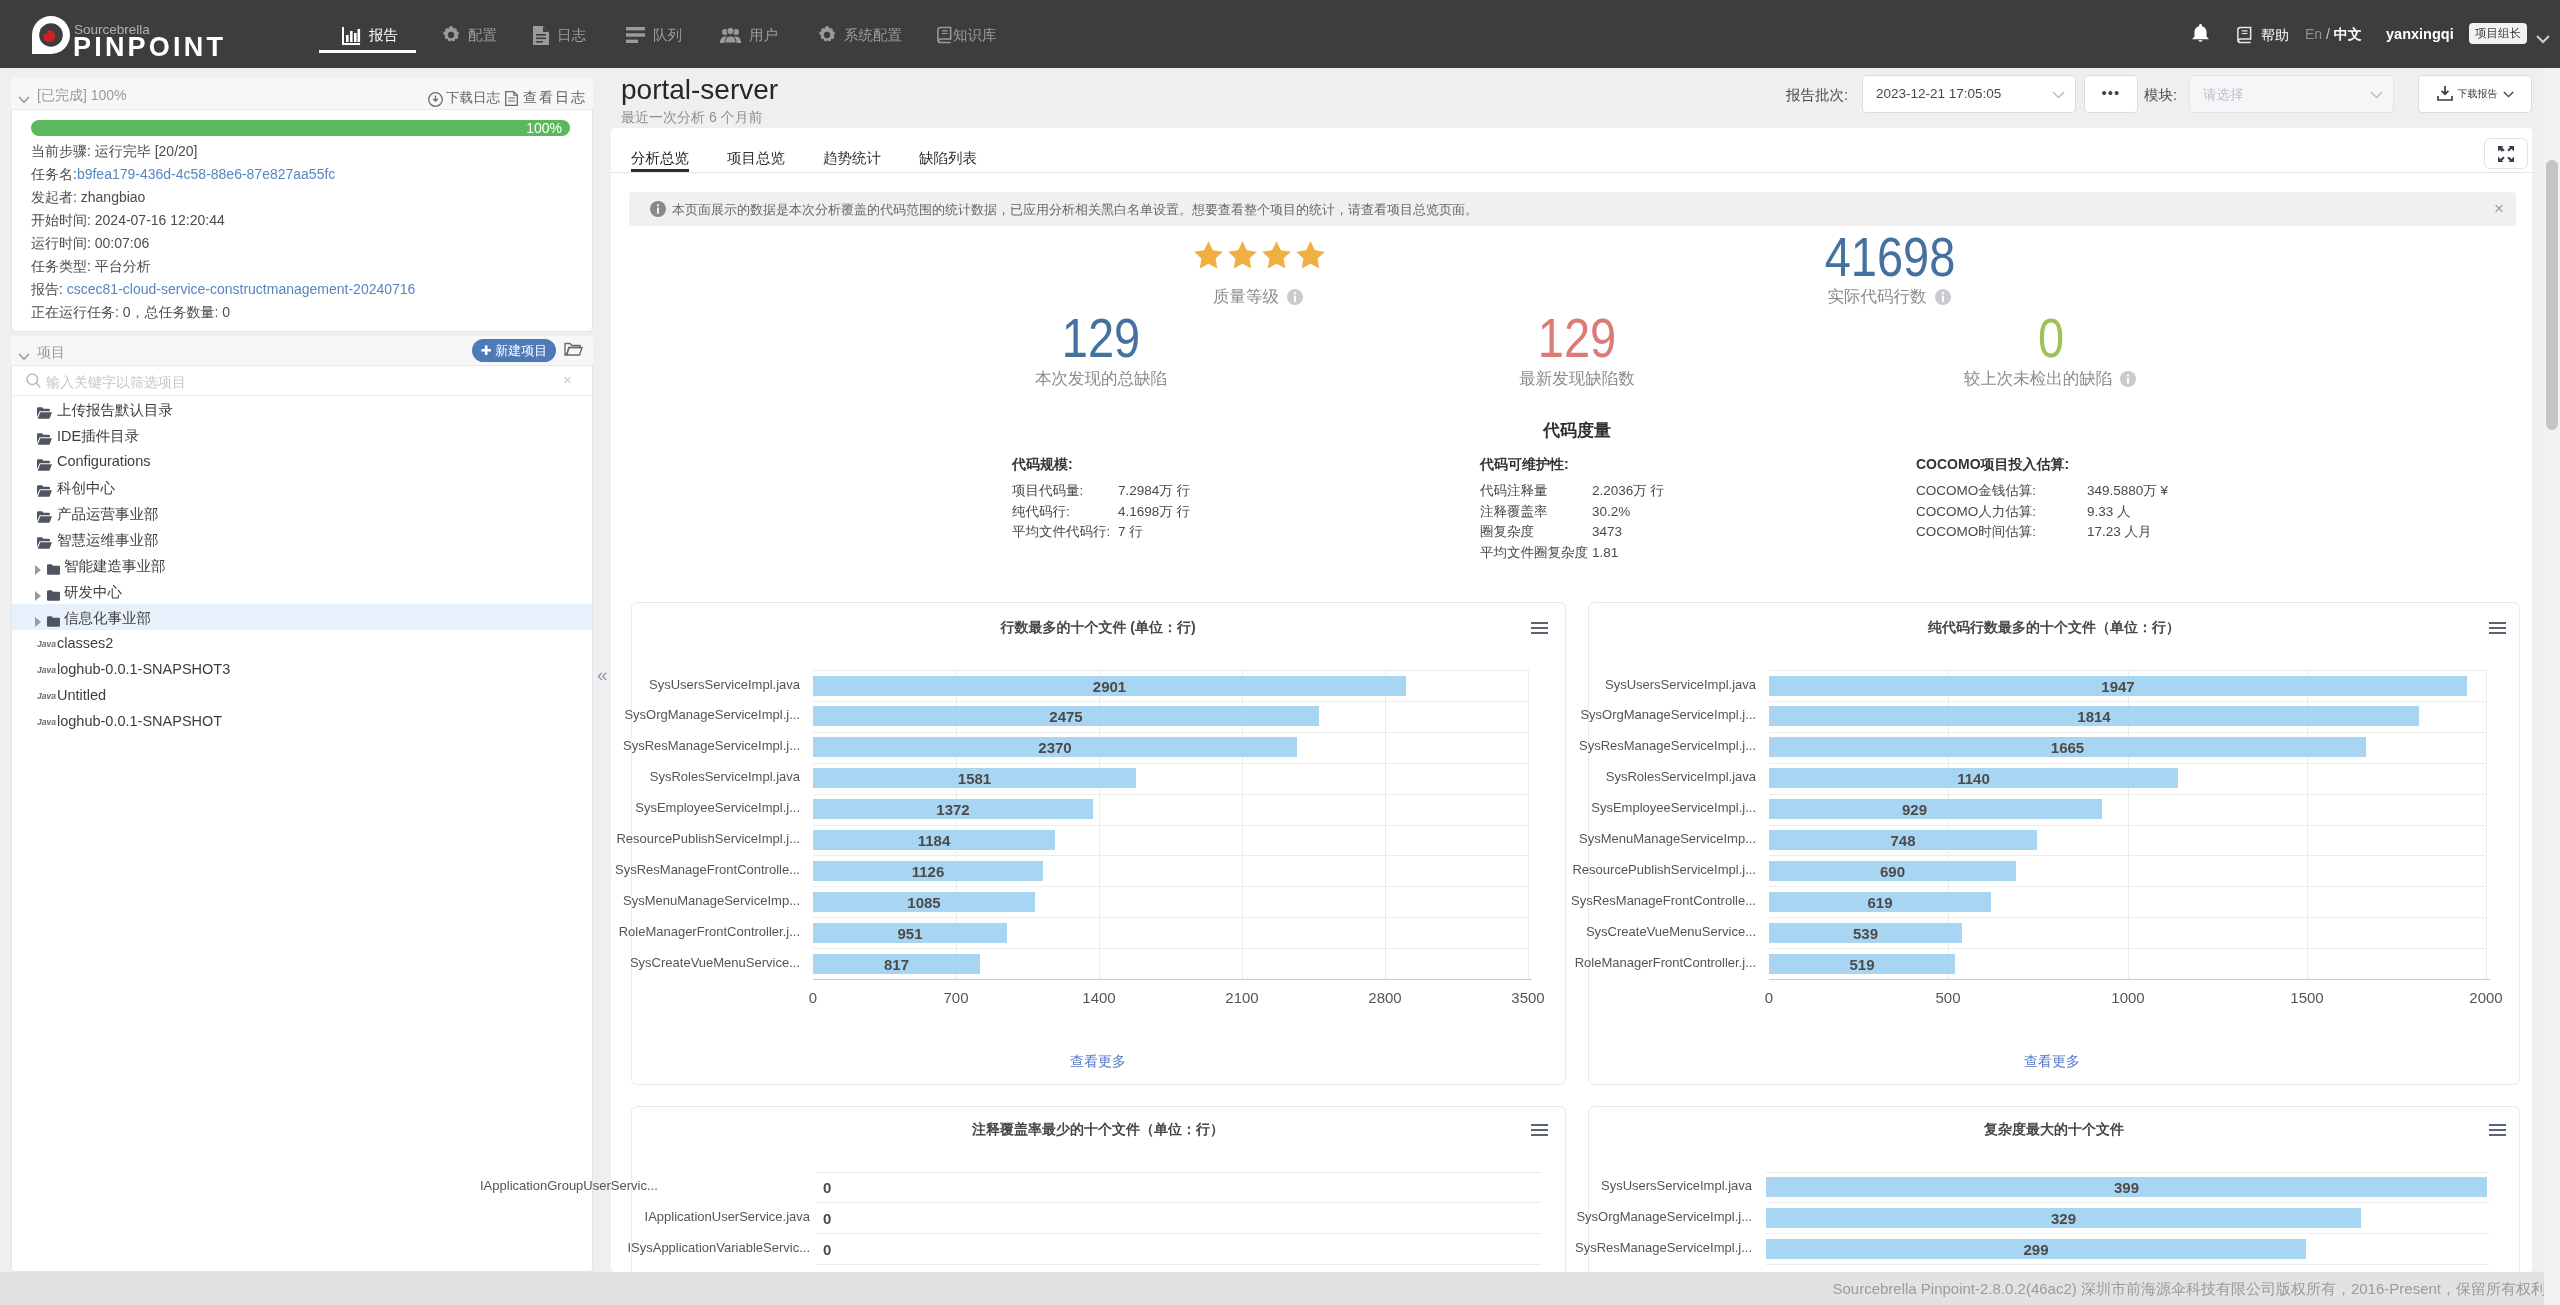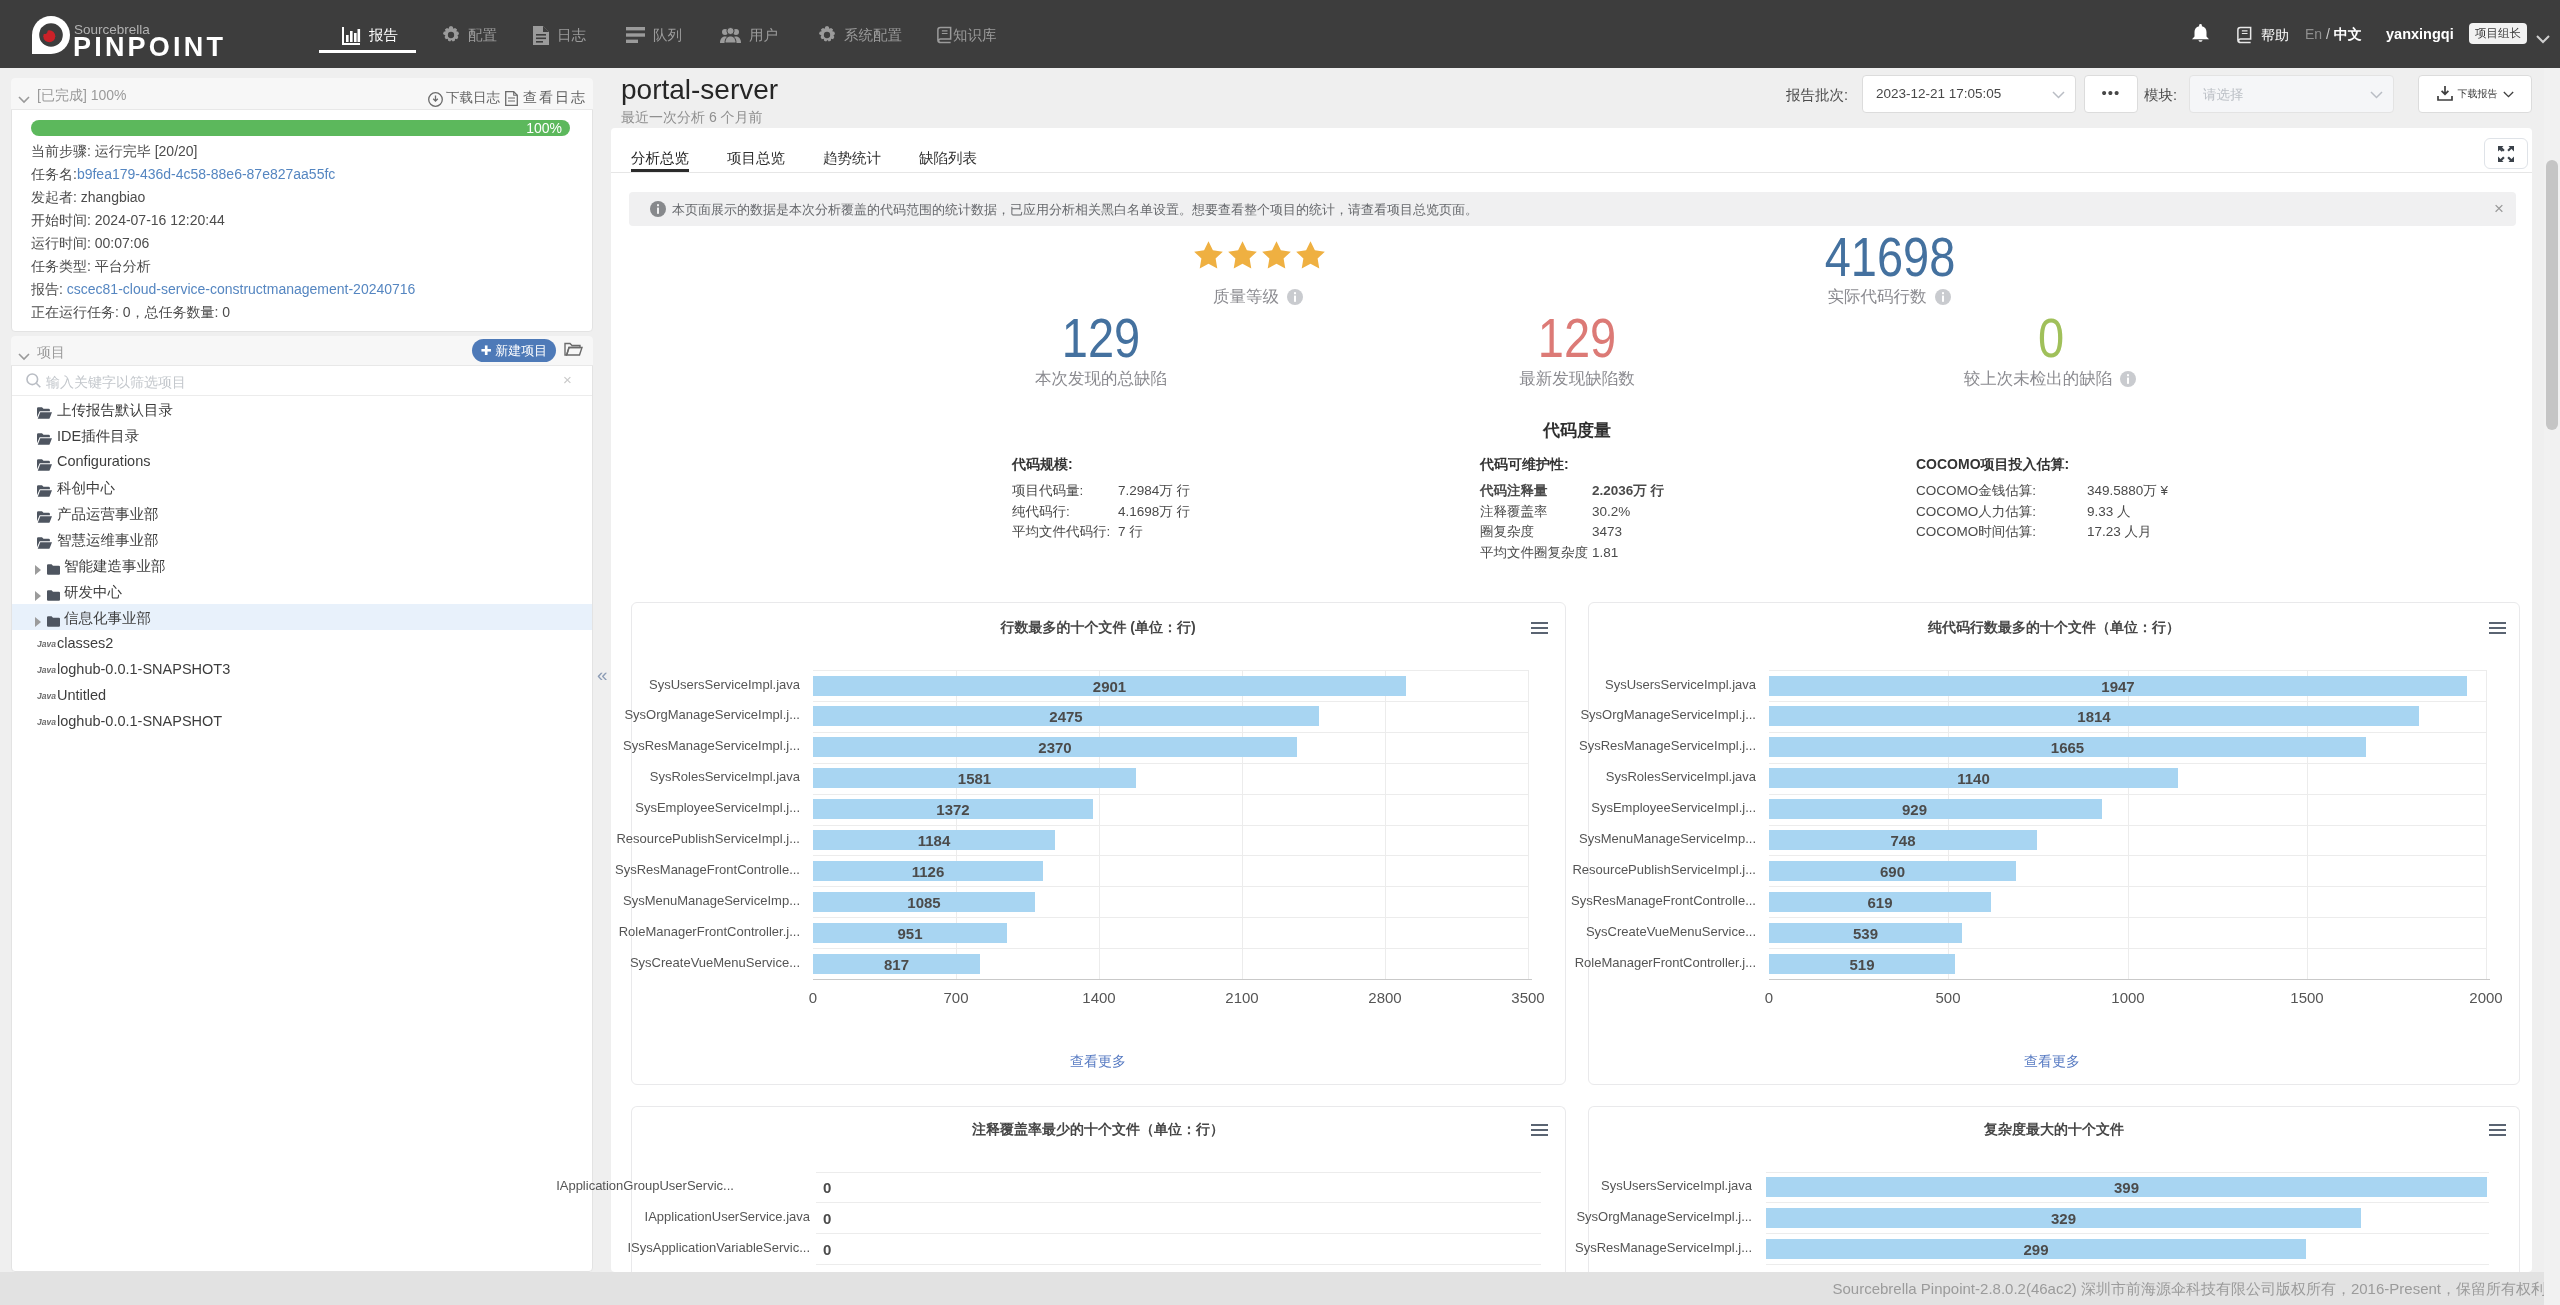--- a/index.html
+++ b/index.html
@@ -286,21 +286,21 @@
       <circle cx="8" cy="8" r="8" fill="#c9cbcf"></circle>
       <rect x="7" y="3.2" width="2" height="2" fill="#ffffff"></rect>
       <rect x="7" y="6.6" width="2" height="6.2" fill="#ffffff"></rect>
     </svg></div>
 <div style="position:absolute;left:1477px;top:419px;width:200px;text-align:center;font-size:17px;font-weight:bold;color:#2f2f2f;">代码度量</div>
 <div style="position:absolute;left:1012px;top:456px;font-size:14px;font-weight:bold;color:#333333;white-space:nowrap;">代码规模:</div>
 <div style="position:absolute;left:1012px;top:482px;font-size:13.5px;color:#4a4a4a;white-space:nowrap;"><span style="display:inline-block;width:106px;">项目代码量:</span><span>7.2984万 行</span></div>
 <div style="position:absolute;left:1012px;top:502.5px;font-size:13.5px;color:#4a4a4a;white-space:nowrap;"><span style="display:inline-block;width:106px;">纯代码行:</span><span>4.1698万 行</span></div>
 <div style="position:absolute;left:1012px;top:523.0px;font-size:13.5px;color:#4a4a4a;white-space:nowrap;"><span style="display:inline-block;width:106px;">平均文件代码行:</span><span>7 行</span></div>
 <div style="position:absolute;left:1480px;top:456px;font-size:14px;font-weight:bold;color:#333333;white-space:nowrap;">代码可维护性:</div>
-<div style="position:absolute;left:1480px;top:482px;font-size:13.5px;color:#4a4a4a;white-space:nowrap;font-weight:bold;"><span style="display:inline-block;width:112px;">代码注释量</span><span>2.2036万 行</span></div>
+<div style="position:absolute;left:1480px;top:482px;font-size:13.5px;color:#4a4a4a;white-space:nowrap;"><span style="display:inline-block;width:112px;">代码注释量</span><span>2.2036万 行</span></div>
 <div style="position:absolute;left:1480px;top:502.5px;font-size:13.5px;color:#4a4a4a;white-space:nowrap;"><span style="display:inline-block;width:112px;">注释覆盖率</span><span>30.2%</span></div>
 <div style="position:absolute;left:1480px;top:523.0px;font-size:13.5px;color:#4a4a4a;white-space:nowrap;"><span style="display:inline-block;width:112px;">圈复杂度</span><span>3473</span></div>
 <div style="position:absolute;left:1480px;top:543.5px;font-size:13.5px;color:#4a4a4a;white-space:nowrap;"><span style="display:inline-block;width:112px;">平均文件圈复杂度</span><span>1.81</span></div>
 <div style="position:absolute;left:1916px;top:456px;font-size:14px;font-weight:bold;color:#333333;white-space:nowrap;">COCOMO项目投入估算:</div>
 <div style="position:absolute;left:1916px;top:482px;font-size:13.5px;color:#4a4a4a;white-space:nowrap;"><span style="display:inline-block;width:171px;">COCOMO金钱估算:</span><span>349.5880万 ¥</span></div>
 <div style="position:absolute;left:1916px;top:502.5px;font-size:13.5px;color:#4a4a4a;white-space:nowrap;"><span style="display:inline-block;width:171px;">COCOMO人力估算:</span><span>9.33 人</span></div>
 <div style="position:absolute;left:1916px;top:523.0px;font-size:13.5px;color:#4a4a4a;white-space:nowrap;"><span style="display:inline-block;width:171px;">COCOMO时间估算:</span><span>17.23 人月</span></div>
 <div style="position:absolute;left:631px;top:602px;width:935px;height:483px;background:#ffffff;border:1px solid #e9e9eb;border-radius:6px;"></div>
 <div style="position:absolute;left:748px;top:619px;width:700px;text-align:center;font-size:14px;font-weight:bold;color:#464646;">行数最多的十个文件 (单位：行)</div>
 <div style="position:absolute;left:1531px;top:621px;"><svg width="17" height="14" viewBox="0 0 17 14">
@@ -423,21 +423,21 @@
 <div style="position:absolute;left:748px;top:1121px;width:700px;text-align:center;font-size:14px;font-weight:bold;color:#464646;">注释覆盖率最少的十个文件（单位：行）</div>
 <div style="position:absolute;left:1531px;top:1123px;"><svg width="17" height="14" viewBox="0 0 17 14">
       <g stroke="#5a6472" stroke-width="2">
         <path d="M0 2h17M0 7h17M0 12h17"></path>
       </g>
     </svg></div>
 <div style="position:absolute;left:816px;top:1171.5px;width:725px;height:1px;background:#ececec;"></div>
 <div style="position:absolute;left:816px;top:1202.4px;width:725px;height:1px;background:#ececec;"></div>
 <div style="position:absolute;left:816px;top:1233.3px;width:725px;height:1px;background:#ececec;"></div>
 <div style="position:absolute;left:816px;top:1264.2px;width:725px;height:1px;background:#ececec;"></div>
-<div style="position:absolute;left:480px;top:1178.0px;width:330px;text-align:center;font-size:13px;color:#555555;white-space:nowrap;">IApplicationGroupUserServic...</div>
+<div style="position:absolute;left:480px;top:1178.0px;width:330px;text-align:left;font-size:13px;color:#555555;white-space:nowrap;">IApplicationGroupUserServic...</div>
 <div style="position:absolute;left:823px;top:1179.0px;font-size:15px;font-weight:bold;color:#4b4b4b;">0</div>
 <div style="position:absolute;left:480px;top:1208.8px;width:330px;text-align:right;font-size:13px;color:#555555;white-space:nowrap;">IApplicationUserService.java</div>
 <div style="position:absolute;left:823px;top:1209.8px;font-size:15px;font-weight:bold;color:#4b4b4b;">0</div>
 <div style="position:absolute;left:480px;top:1239.8px;width:330px;text-align:right;font-size:13px;color:#555555;white-space:nowrap;">ISysApplicationVariableServic...</div>
 <div style="position:absolute;left:823px;top:1240.8px;font-size:15px;font-weight:bold;color:#4b4b4b;">0</div>
 <div style="position:absolute;left:1588px;top:1106px;width:932px;height:166px;background:#ffffff;border:1px solid #e9e9eb;border-radius:6px 6px 0 0;border-bottom:none;"></div>
 <div style="position:absolute;left:1704px;top:1121px;width:700px;text-align:center;font-size:14px;font-weight:bold;color:#464646;">复杂度最大的十个文件</div>
 <div style="position:absolute;left:2489px;top:1123px;"><svg width="17" height="14" viewBox="0 0 17 14">
       <g stroke="#5a6472" stroke-width="2">
         <path d="M0 2h17M0 7h17M0 12h17"></path>

